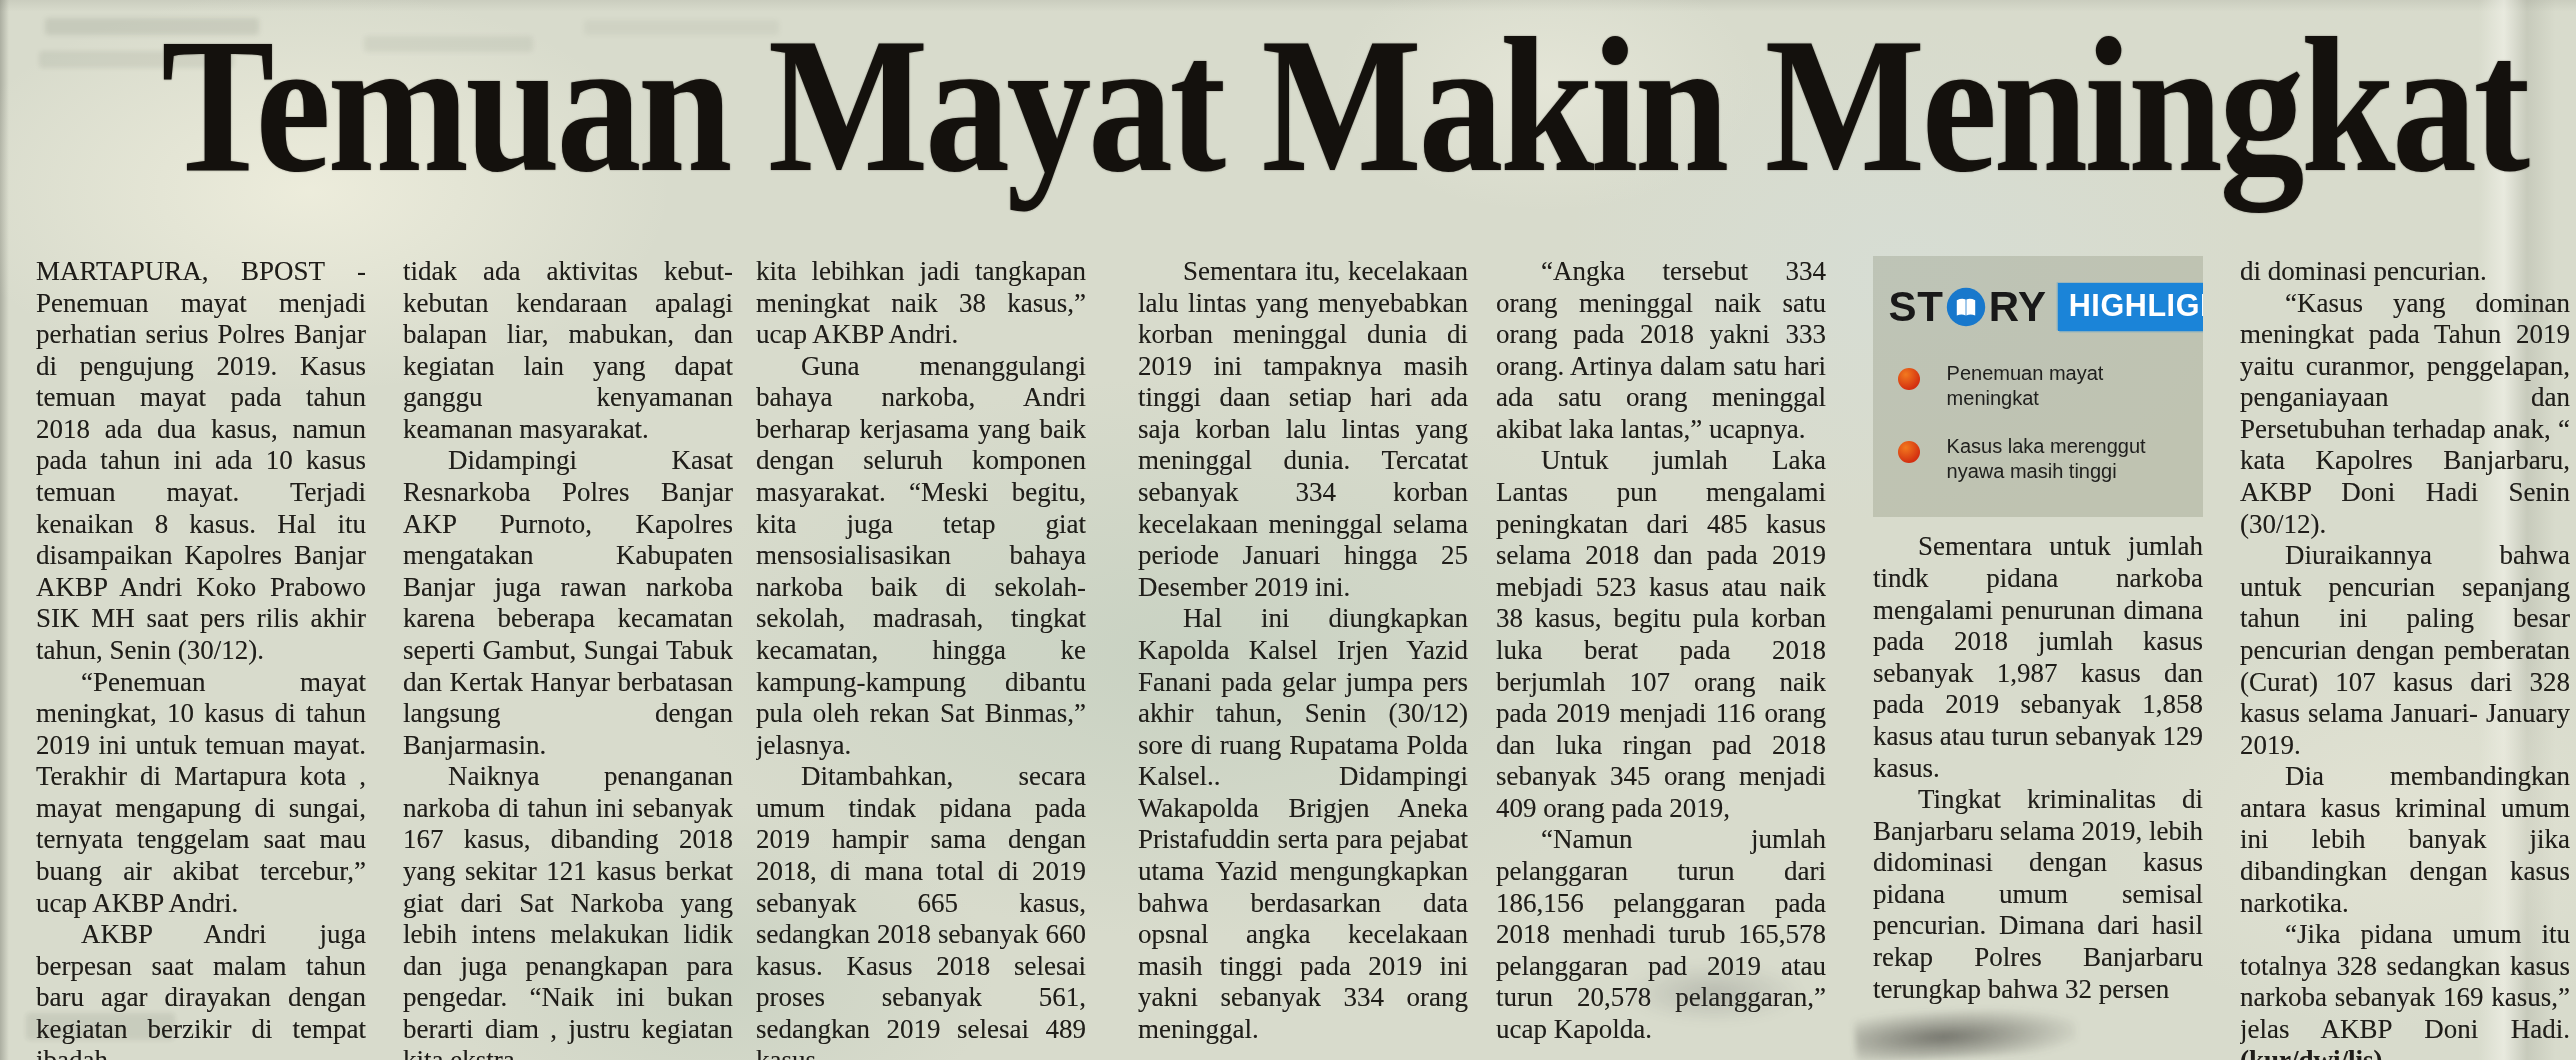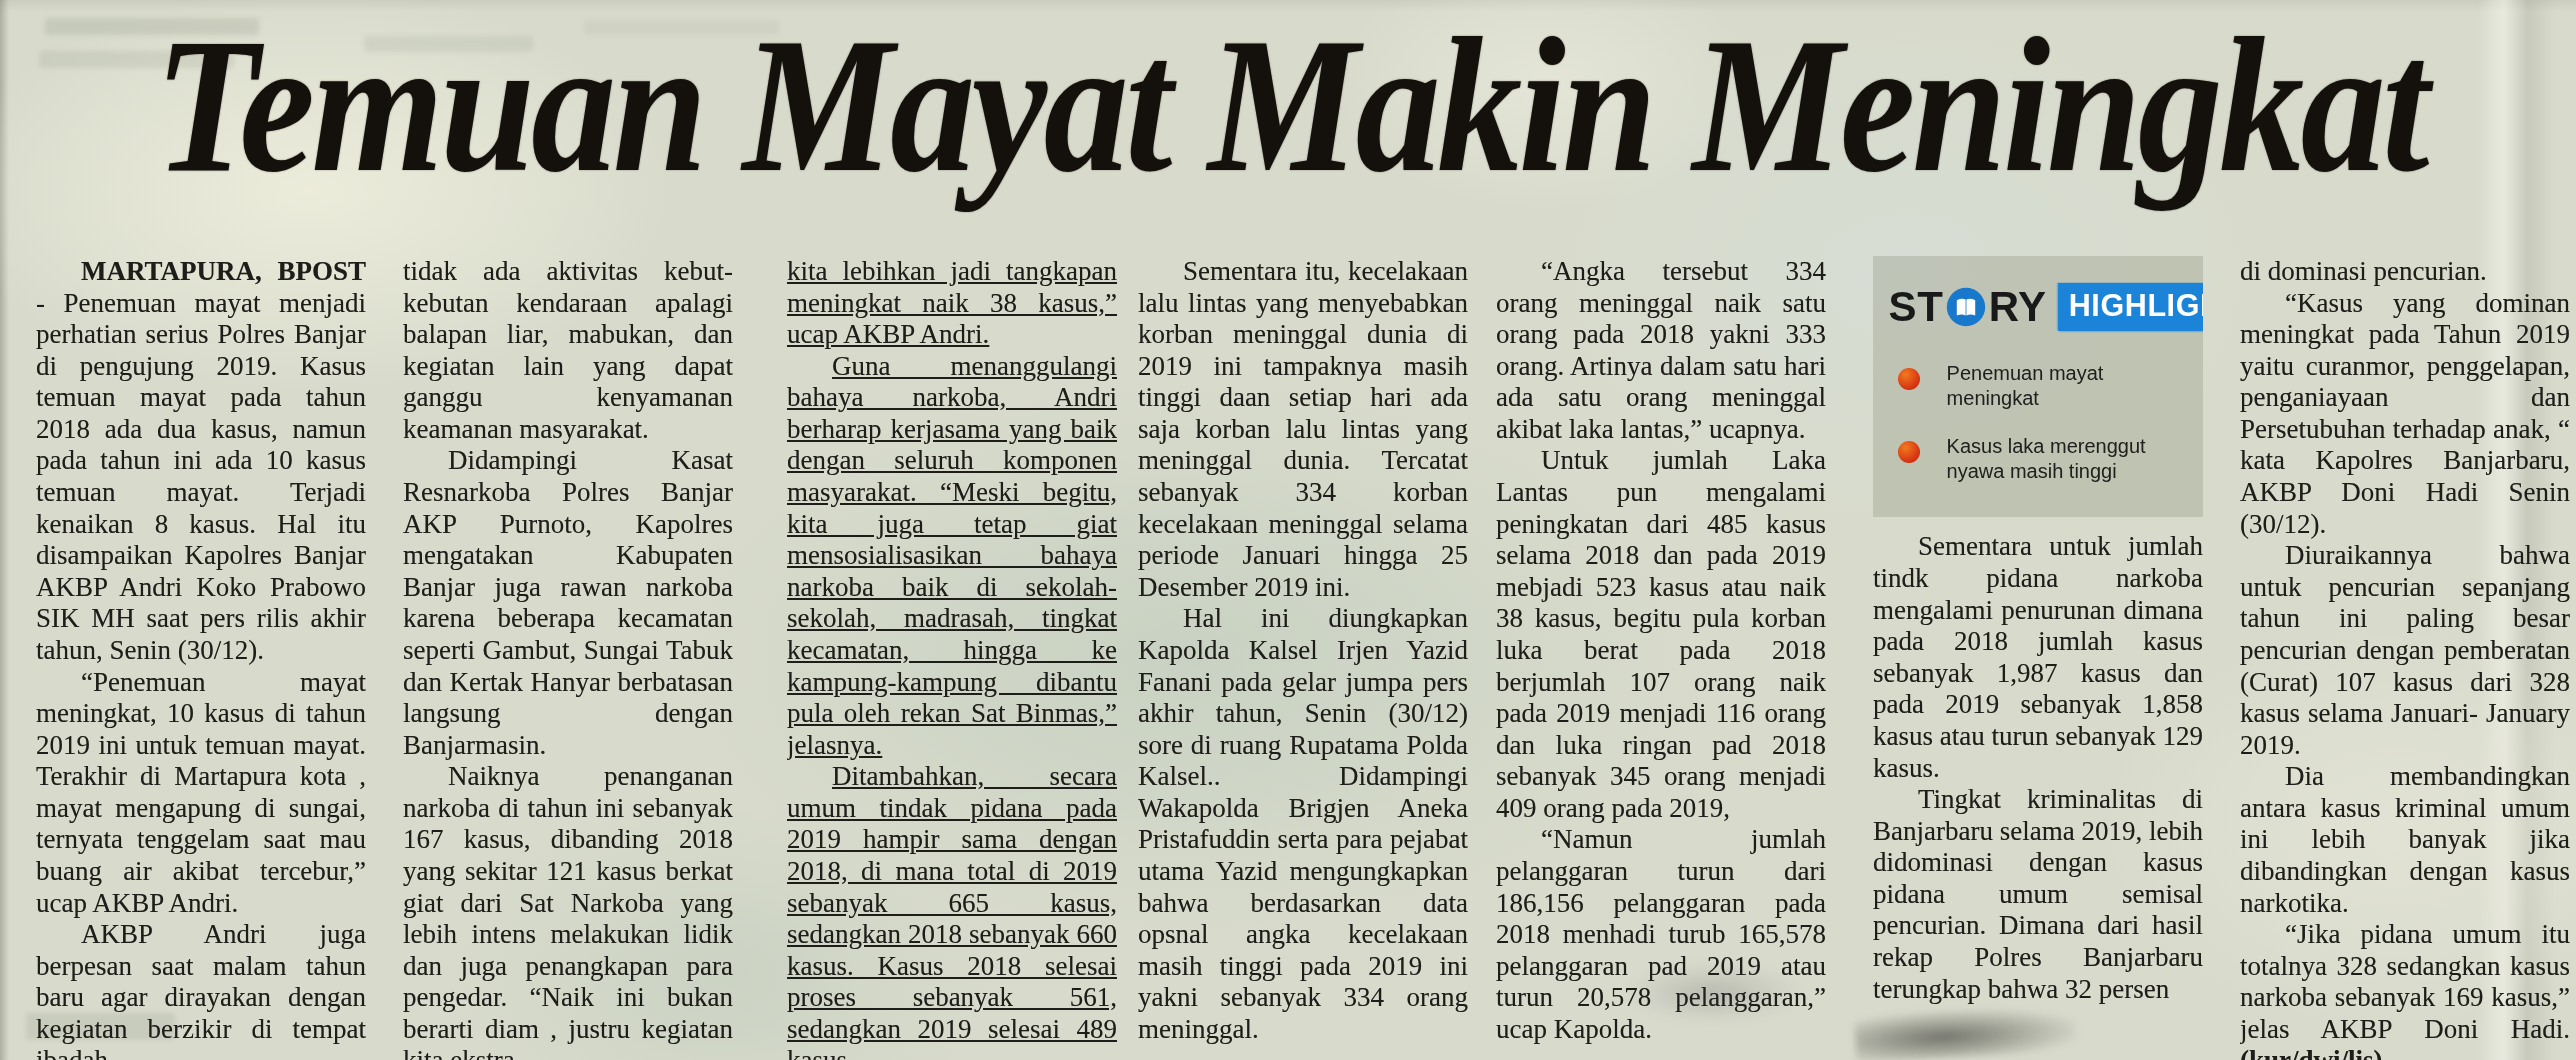--- a/index.html
+++ b/index.html
@@ -11,38 +11,38 @@
       radial-gradient(ellipse 844px 467px at 46% 62%, rgba(188,202,186,0.55), transparent 60%),
       radial-gradient(ellipse 558px 403px at 74% 26%, rgba(214,222,216,0.65), transparent 62%),
       radial-gradient(ellipse 493px 338px at 93% 78%, rgba(229,229,214,0.75), transparent 60%),
       radial-gradient(ellipse 441px 279px at 28% 92%, rgba(193,204,188,0.55), transparent 62%),
       radial-gradient(ellipse 325px 195px at 60% 8%, rgba(236,236,222,0.6), transparent 65%),
       linear-gradient(90deg, rgba(70,72,62,0.30) 0px, rgba(70,72,62,0.0) 9px),
       linear-gradient(90deg, transparent 96.2%, rgba(246,246,238,0.55) 97.2%, rgba(140,144,130,0.22) 98.1%, transparent 99.2%),
       linear-gradient(180deg, rgba(120,122,110,0.14) 0px, transparent 11.7px);
     font-family:"Liberation Serif","DejaVu Serif",serif;
   }
-  .headline-wrap { position:absolute; top:9px; left:0; width:100%; text-align:center;font-style:italic; }
+  .headline-wrap { position:absolute; top:9px; left:0; width:100%; text-align:center; }
   .headline {
     display:inline-block; white-space:nowrap;
     font-family:"Liberation Serif","DejaVu Serif",serif;
     font-weight:700; font-size:193px; line-height:1; letter-spacing:-3.9px;
     color:#14110d; text-shadow:0 0 1.9px rgba(22,18,12,0.45);
     transform:scaleX(0.88); transform-origin:50% 0;
   }
   .col {
     position:absolute; top:256px; width:330px; height:805px; overflow:hidden;
     font-size:27px; line-height:1.17; text-align:justify;
     color:#1f1d19; text-shadow:0 0 0.6px rgba(31,29,25,0.38);
   }
-  .c1{left:36px;} .c2{left:403px;} .c3{left:787px;text-decoration:underline;} .c4{left:1138px;}
+  .c1{left:36px;} .c2{left:403px;} .c3{left:756px;} .c4{left:1138px;}
   .c5{left:1496px;} .c6{left:1873px;} .c7{left:2240px;}
   .col p { margin:0; }
   .col p.indent { text-indent:45px; }
-  .lead b { font-weight:700;margin-left:45px; }
+  .lead b { font-weight:400; }
   .credit { font-weight:700; }
 
   
   .hl-box {
     background:rgba(150,155,134,0.38);
     padding:26px 17px 10.4px 15.6px; margin-bottom:14px;
     text-shadow:none;
   }
   .hl-header { display:flex; align-items:center; margin-bottom:30px; }
   .hl-story {

